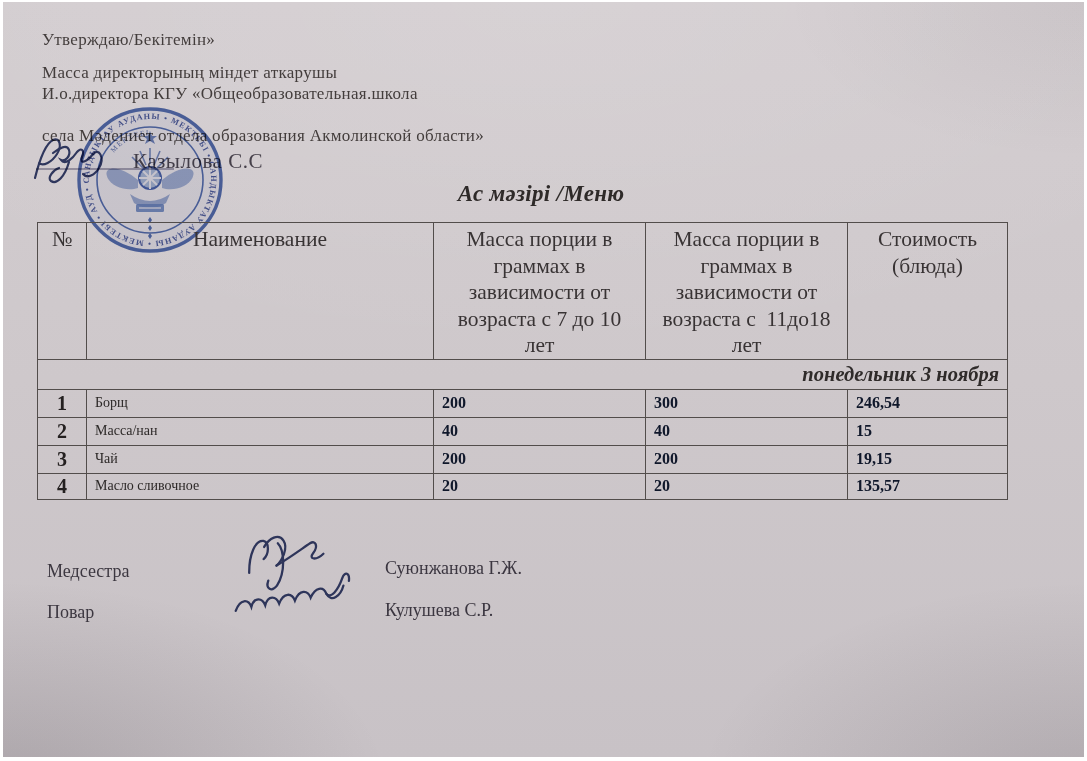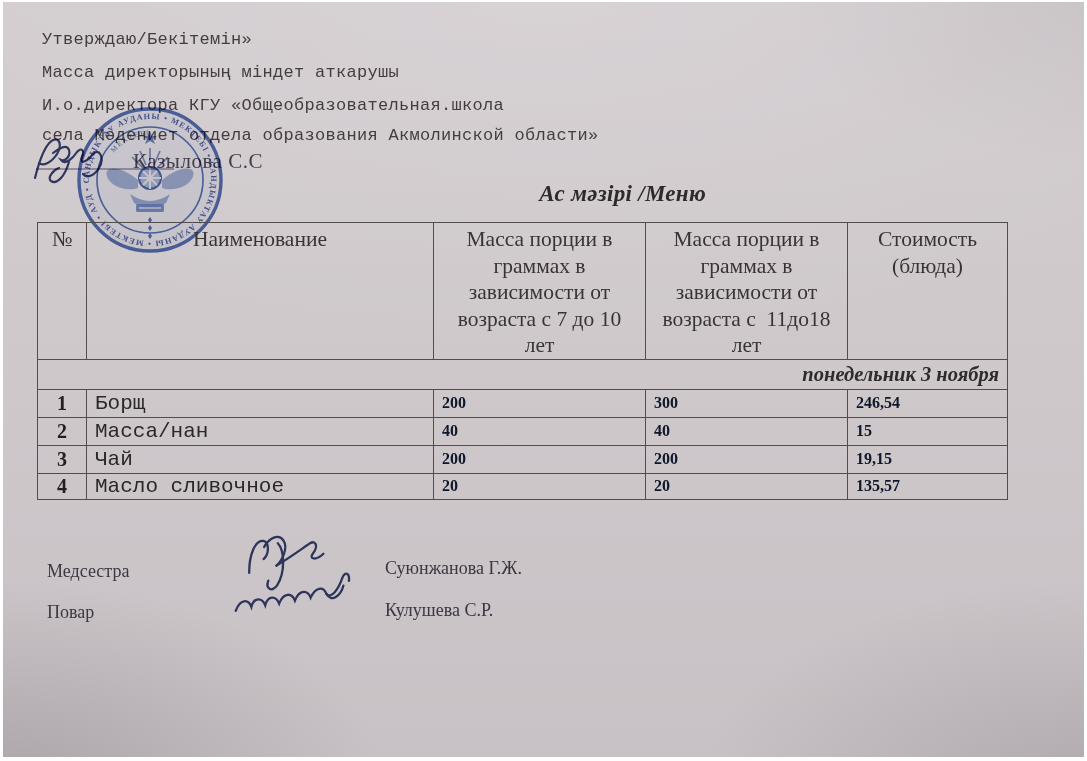--- a/index.html
+++ b/index.html
@@ -12,28 +12,28 @@
     position:absolute;left:3px;top:2px;right:3px;bottom:4px;
     background:
       radial-gradient(120% 80% at 50% 0%, rgba(255,255,255,0.10), transparent 60%),
       radial-gradient(55% 42% at 0% 104%, rgba(20,12,20,0.16), transparent 65%),
       radial-gradient(55% 42% at 100% 104%, rgba(20,12,20,0.13), transparent 65%),
       radial-gradient(40% 30% at 100% 0%, rgba(20,12,20,0.05), transparent 70%),
       linear-gradient(180deg,#d3cdd0 0%, #cec8cb 50%, #c8c2c6 100%);
   }
   .abs{position:absolute;}
   .hline{
-    left:42px;font-size:17px;color:#433d3c;letter-spacing:0.3px;white-space:nowrap;font-family:Liberation Mono, monospace;
+    left:42px;font-size:17px;color:#433d3c;letter-spacing:0.3px;white-space:nowrap;
   }
   #signer-underline{
     left:36px;top:168px;width:138px;height:2px;background:rgba(70,66,96,0.45);
   }
   #signer-name{left:133px;top:149px;font-size:21px;color:#46404a;letter-spacing:0.5px;text-align:center;}
   #menu-title{
-    left:376px;top:181px;width:330px;text-align:right;
+    left:376px;top:181px;width:330px;text-align:center;
     font-size:23px;font-weight:bold;font-style:italic;color:#2e2a29;letter-spacing:0.3px;
   }
   
   #menu-table{
     left:37px;top:222px;width:970px;
     border-collapse:collapse;table-layout:fixed;
     color:#343030;
   }
   #menu-table td,#menu-table th{
     border:1.6px solid #524d4b;
@@ -42,37 +42,37 @@
   #menu-table th{
     font-weight:normal;font-size:21.5px;line-height:26.5px;
     vertical-align:top;text-align:center;padding-top:3px;color:#383334;
   }
   #menu-table .section-cell{
     text-align:right;font-style:italic;font-weight:bold;font-size:20.5px;color:#2f2b2a;
   }
   #menu-table .num-cell{
     text-align:center;font-weight:bold;font-size:20px;color:#242020;
   }
-  #menu-table .name-cell{font-size:21px;color:#2c2827;font-family:Liberation Mono, monospace;}
+  #menu-table .name-cell{font-size:14px;color:#2c2827;}
   #menu-table .val-cell{font-weight:bold;font-size:16px;color:#0f172a;}
   #menu-table .total-cell{font-size:17px;color:#3a3534;padding-left:9px;}
   
   .role-label{left:47px;font-size:18px;color:#3c3740;}
   .person-name{left:385px;font-size:18px;color:#3b3640;}
   #official-stamp{mix-blend-mode:multiply;}
   .sig{mix-blend-mode:multiply;}
 </style>
 </head>
 <body>
 
 <div id="photo"></div>
 
 <div class="abs hline" style="top:30px">Утверждаю/Бекітемін»</div>
 <div class="abs hline" style="top:63px">Масса директорының міндет аткарушы</div>
-<div class="abs hline" style="top:96px">И.о.директора КГУ «Общеобразовательная.школа</div>
+<div class="abs hline" style="top:84px">И.о.директора КГУ «Общеобразовательная.школа</div>
 <div class="abs hline" style="top:126px">села Мәдениет отдела образования Акмолинской области»</div>
 
 <div class="abs" id="signer-underline"></div>
 <div class="abs" id="signer-name">Казылова С.С</div>
 
 <svg class="abs" id="official-stamp" style="left:74px;top:104px" width="152" height="152" viewBox="0 0 152 152">
   <g opacity="0.92">
     <circle cx="76" cy="76" r="71" fill="rgba(116,146,205,0.10)" stroke="#4a68b2" stroke-width="3.4"></circle>
     <circle cx="76" cy="76" r="53" fill="none" stroke="#4a68b2" stroke-width="1.6"></circle>
     <defs>

